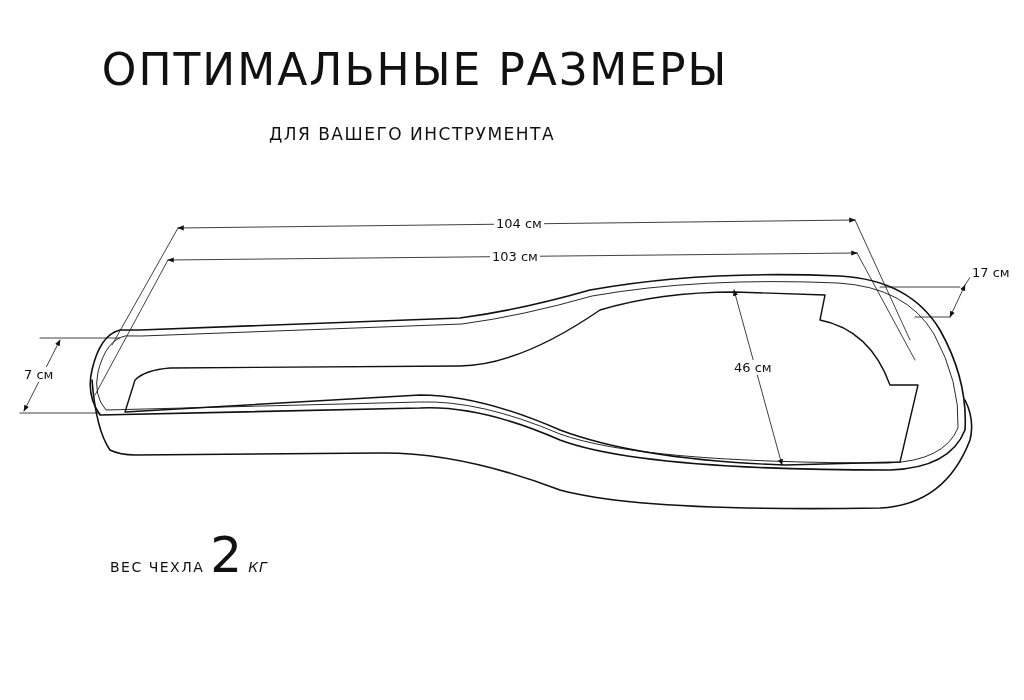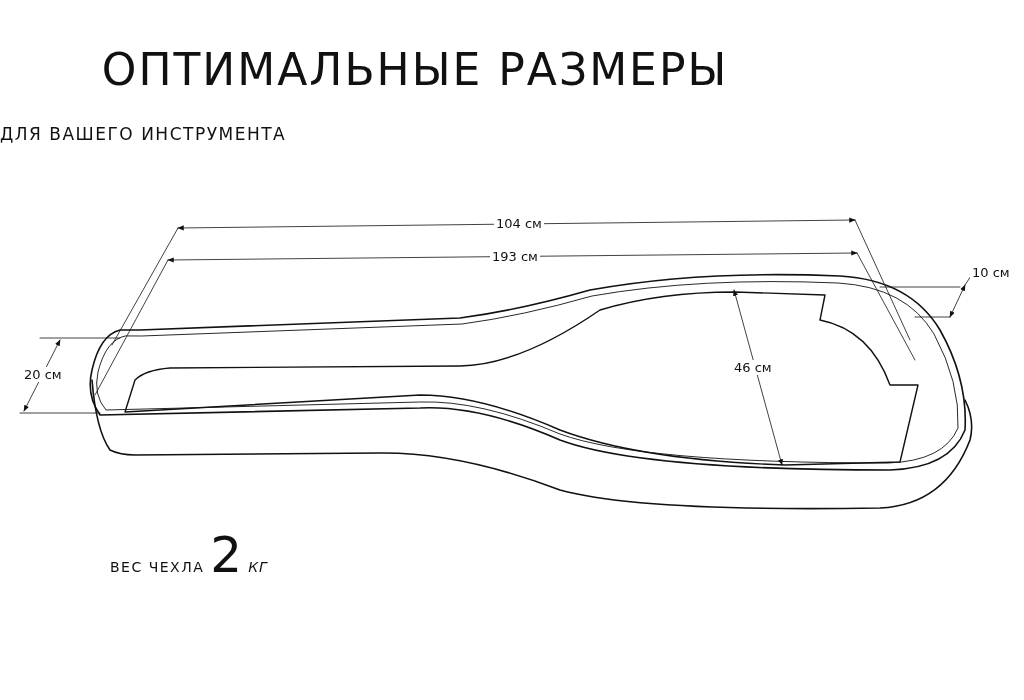--- a/index.html
+++ b/index.html
@@ -1,18 +1,18 @@
 <!DOCTYPE html>
 <html><head>
   <meta charset="utf-8">
   <style>
     html, body { margin: 0; padding: 0; background: #ffffff; }
     body { width: 1024px; height: 700px; position: relative; overflow: hidden; font-family: "DejaVu Sans", sans-serif; color: #111; }
     .title { position: absolute; left: 0; width: 830px; top: 44px; text-align: center; font-size: 44px; letter-spacing: 2px; font-weight: normal; font-family: "DejaVu Sans", sans-serif; }
-    .subtitle { position: absolute; left: 0; width: 824px; top: 124px; font-size: 17px; letter-spacing: 1.5px; }
+    .subtitle { position: absolute; left: 0; width: 824px; top: 124px; text-align: center; font-size: 17px; letter-spacing: 1.5px; }
     svg.drawing { position: absolute; left: 0; top: 0; }
     .dim-label { position: absolute; font-size: 13px; background: #fff; padding: 0 2px; }
     .weight { position: absolute; left: 110px; top: 530px; display: flex; align-items: baseline; }
     .weight .lbl { font-size: 14px; letter-spacing: 1.5px; }
     .weight .num { font-size: 50px; margin: 0 6px; line-height: 1; }
     .weight .unit { font-size: 14px; letter-spacing: 1px; font-style: italic; }
   </style>
 </head>
 <body>
 
@@ -50,22 +50,22 @@
     <path d="M120,330 Q100,335 92,370 Q86,395 100,415 L420,408 Q480,405 560,440 Q640,470 890,470 Q950,468 965,430 Q968,380 940,330 Q910,280 840,276 Q700,270 590,290 Q520,310 460,318 L140,330 Z"></path>
     <path d="M125,336 Q106,340 98,372 Q93,395 106,410 L420,402 Q480,400 560,434 Q640,463 888,463 Q944,461 958,428 Q960,382 934,334 Q906,287 838,283 Q700,277 592,296 Q522,316 462,324 L142,336 Z" stroke-width="0.9"></path>
 
     <path d="M125,412 L135,380 Q145,370 170,368 L460,366 Q520,365 600,310 Q660,292 735,292 L825,295 L820,320 Q870,330 890,385 L918,385 Q905,440 900,462 L785,465 Q640,460 560,430 Q480,395 420,395 L125,412" stroke-width="1.4"></path>
 
     <path d="M92,380 Q96,430 110,450 Q120,455 135,455 L380,453 Q460,452 560,490 Q640,512 880,508 Q945,505 970,440 Q975,420 965,400" stroke-width="1.6"></path>
   </g>
 </svg>
 
 <div class="dim-label" style="left:494px; top:216px;text-align:center;">104 см</div>
-<div class="dim-label" style="left:490px; top:249px;">193 см</div>
-<div class="dim-label" style="left:970px; top:265px;">10 см</div>
-<div class="dim-label" style="left:22px; top:367px;">20 см</div>
+<div class="dim-label" style="left:490px; top:249px;">103 см</div>
+<div class="dim-label" style="left:970px; top:265px;">17 см</div>
+<div class="dim-label" style="left:22px; top:367px;">7 см</div>
 <div class="dim-label" style="left:732px; top:360px;">46 см</div>
 
 <div class="weight">
   <span class="lbl">ВЕС ЧЕХЛА</span>
   <span class="num">2</span>
   <span class="unit">КГ</span>
 </div>
 
 </body></html>

